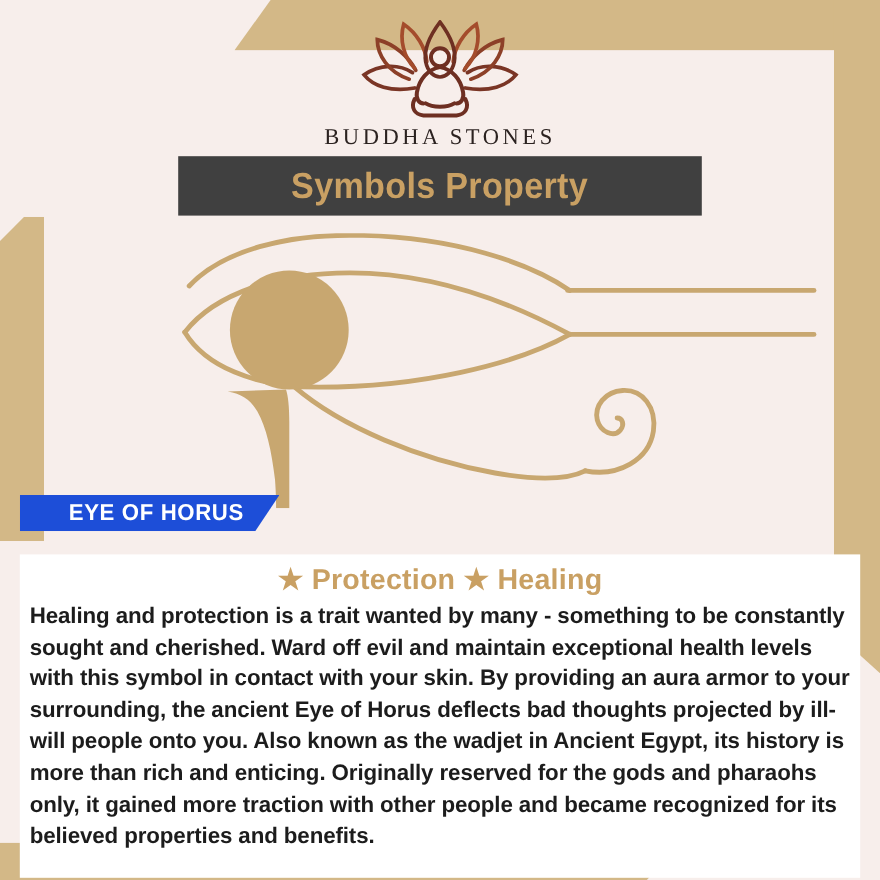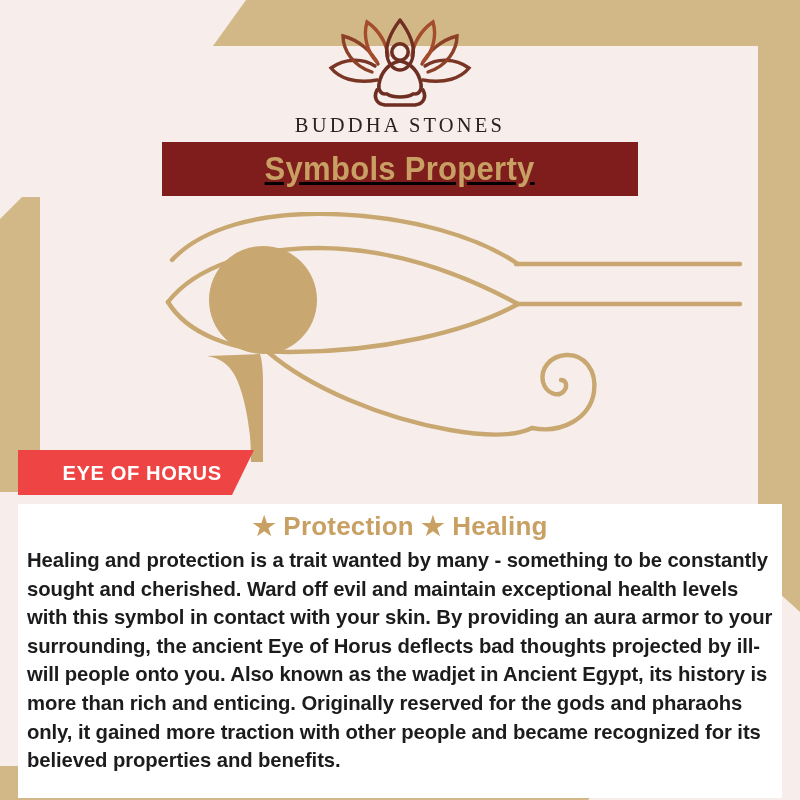--- a/index.html
+++ b/index.html
@@ -83,25 +83,24 @@
     font-weight: 400;
   }
 
   
   .title-banner {
     position: absolute;
     top: 142px;
     left: 162px;
     width: 476px;
     height: 54px;
-    background: #7f1d1d;
+    background: #404040;
     display: flex;
     align-items: center;
     justify-content: center;
-    text-decoration: underline;
   }
   .title-text {
     font-family: "Liberation Sans Narrow", "Liberation Sans", sans-serif;
     font-weight: bold;
     font-size: 33px;
     color: #c9a063;
     letter-spacing: 0.3px;
     transform: scaleX(0.94);
     white-space: nowrap;
   }
@@ -114,22 +113,22 @@
     width: 610px;
     height: 250px;
   }
 
   
   .ribbon {
     position: absolute;
     left: 18px;
     top: 450px;
     width: 236px;
-    height: 45px;
-    background: #ef4444;
+    height: 33px;
+    background: #1d4ed8;
     clip-path: polygon(0 0, 100% 0, calc(100% - 22px) 100%, 0 100%);
     display: flex;
     align-items: center;
   }
   .ribbon-text {
     font-family: "Liberation Sans Narrow", "Liberation Sans", sans-serif;
     font-weight: bold;
     font-size: 21px;
     color: #ffffff;
     letter-spacing: 0.6px;

